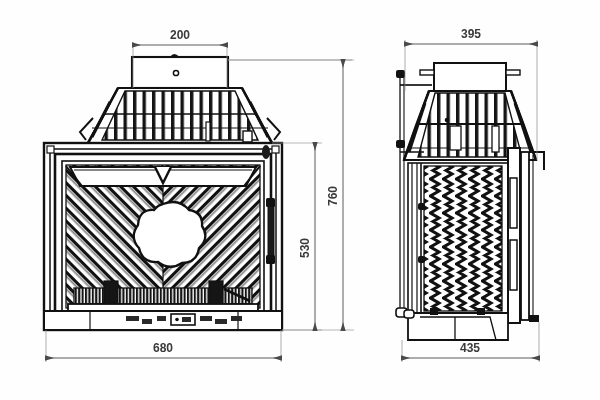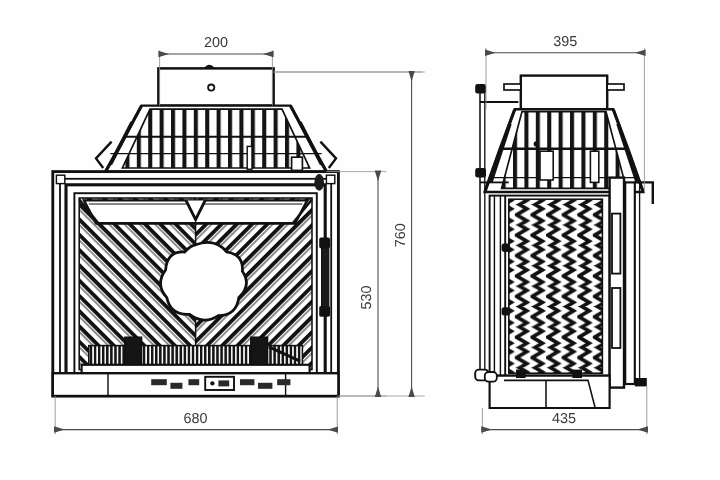--- a/index.html
+++ b/index.html
@@ -3,21 +3,21 @@
 <meta charset="utf-8">
 <style>
   html,body{margin:0;padding:0;}
   body{
     width:600px;height:400px;
     background:#fefefe;
     font-family:"Liberation Sans", sans-serif;
     overflow:hidden;
     position:relative;
   }
-  #drawing-root{position:absolute;inset:0;}
+  #drawing-root{position:absolute;inset:0;font-weight:bold;}
   svg.sheet{position:absolute;left:0;top:0;width:600px;height:400px;display:block;}
   .dimtext{
     font-family:"Liberation Sans", sans-serif;
     font-size:12px;
     fill:#3a3a3a;
     text-anchor:middle;
     dominant-baseline:middle;
   }
 </style>
 </head>

